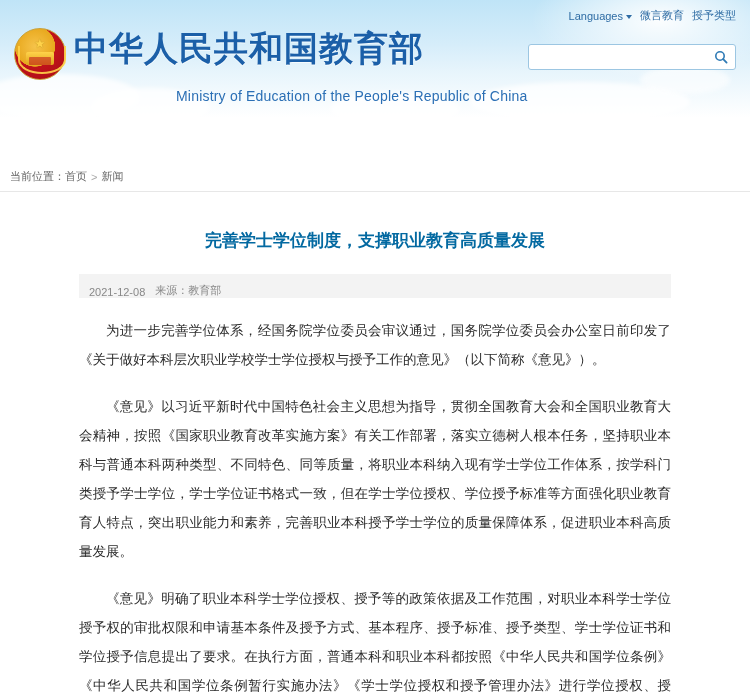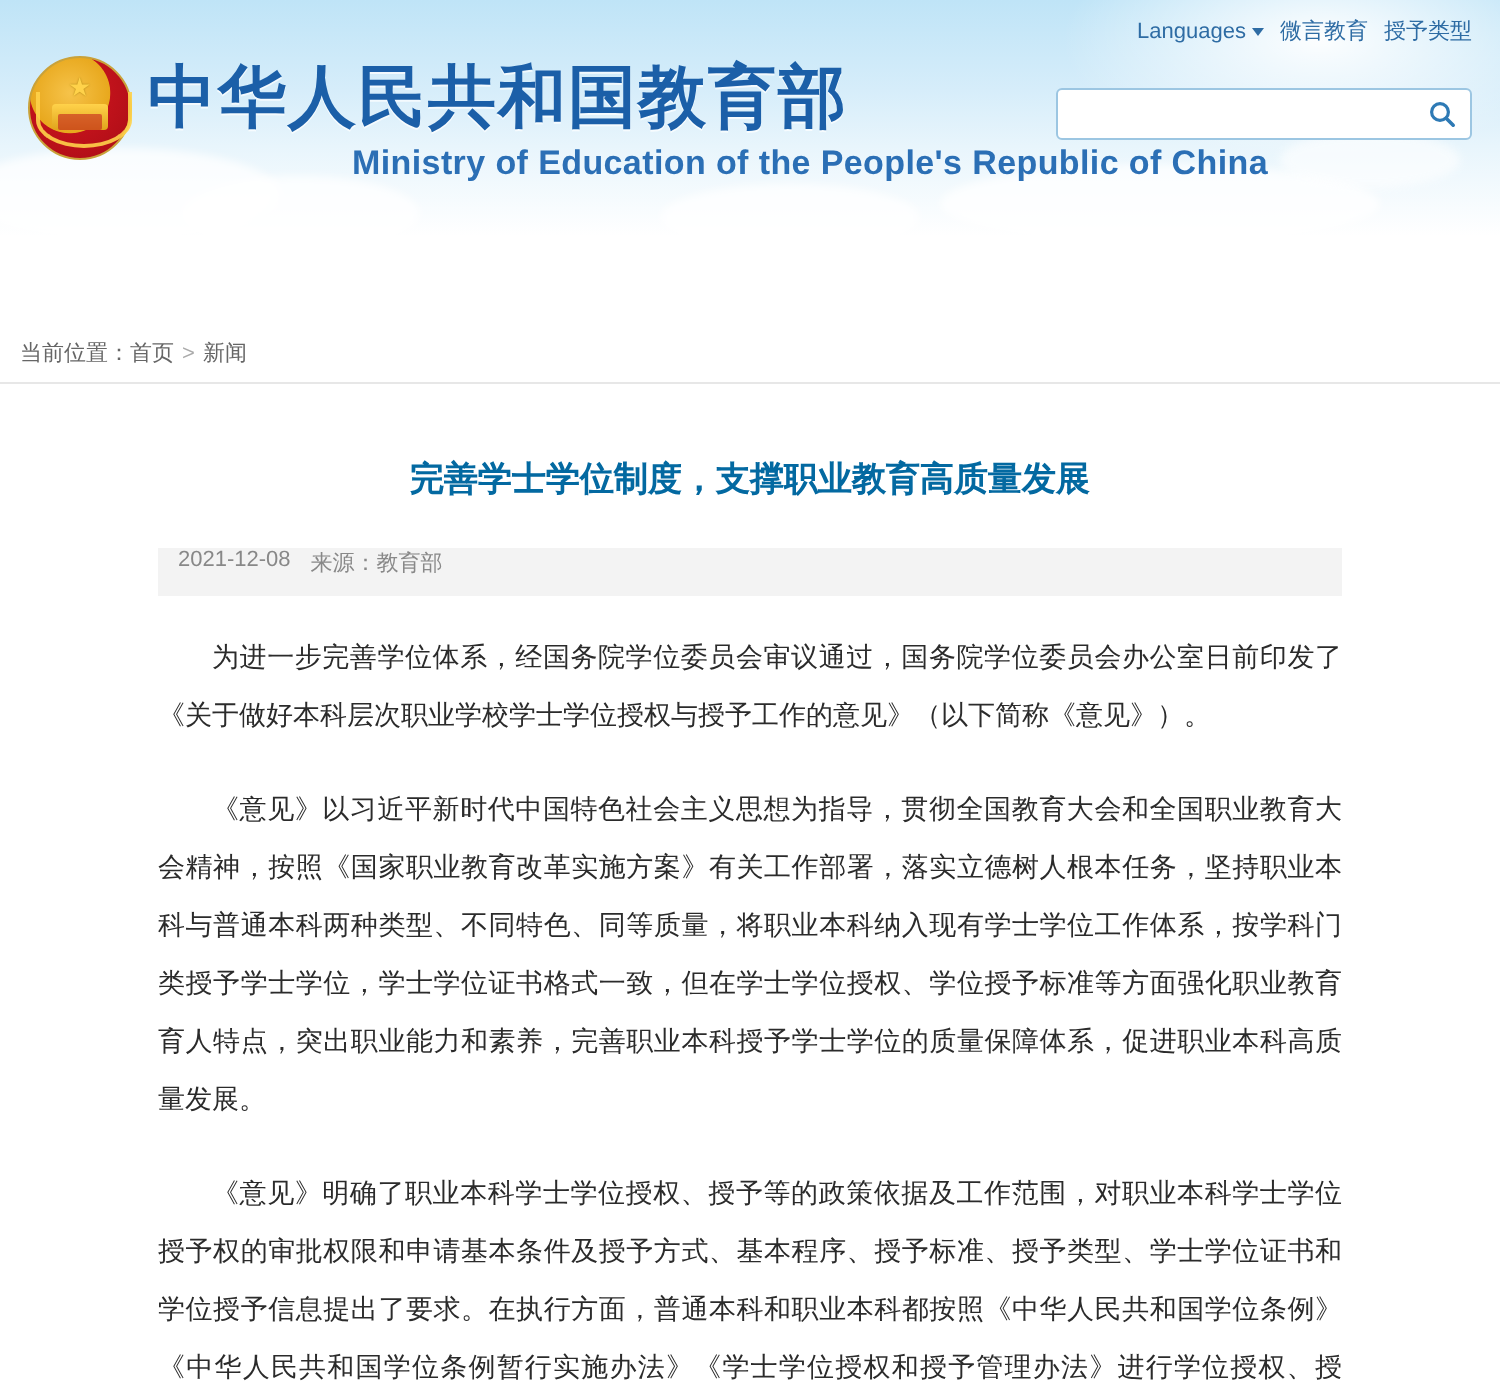--- a/index.html
+++ b/index.html
@@ -99,23 +99,23 @@
     font-size: 34px;
     font-weight: bold;
     color: #1b5fa8;
     letter-spacing: 1px;
     white-space: nowrap;
     text-shadow: 0 1px 0 rgba(255,255,255,.7);
   }
   .title-en {
     position: absolute;
     left: 176px;
-    top: 72px;
-    font-size: 17px;
-    font-weight: bold;
+    top: 88px;
+    font-size: 14px;
+    font-weight: normal;
     color: #2b6fb5;
     letter-spacing: .2px;
     white-space: nowrap;
   }
 
   .top-links {
     position: absolute;
     right: 14px;
     top: 8px;
     display: flex;
@@ -215,32 +215,32 @@
     color: #0369a1;
     text-align: center;
     line-height: 28px;
     margin: 12px 0 20px 0;
   }
   .meta-bar {
     width: 592px;
     height: 24px;
     background: #f3f3f3;
     display: flex;
-    align-items: flex-start;
+    align-items: flex-end;
     font-size: 11px;
     color: #888;
     padding-left: 10px;
     box-sizing: border-box;
     gap: 10px;
   }
   .article-body {
     margin-top: 18px;
   }
   .article-body p {
-    font-family: Liberation Mono, monospace;
+    font-family: Liberation Sans, sans-serif;
     font-size: 13.5px;
     line-height: 29px;
     color: #2b2b2b;
     margin: 0 0 18px 0;
     text-align: justify;
     text-indent: 2em;
   }
 </style>
 </head>
 <body>

